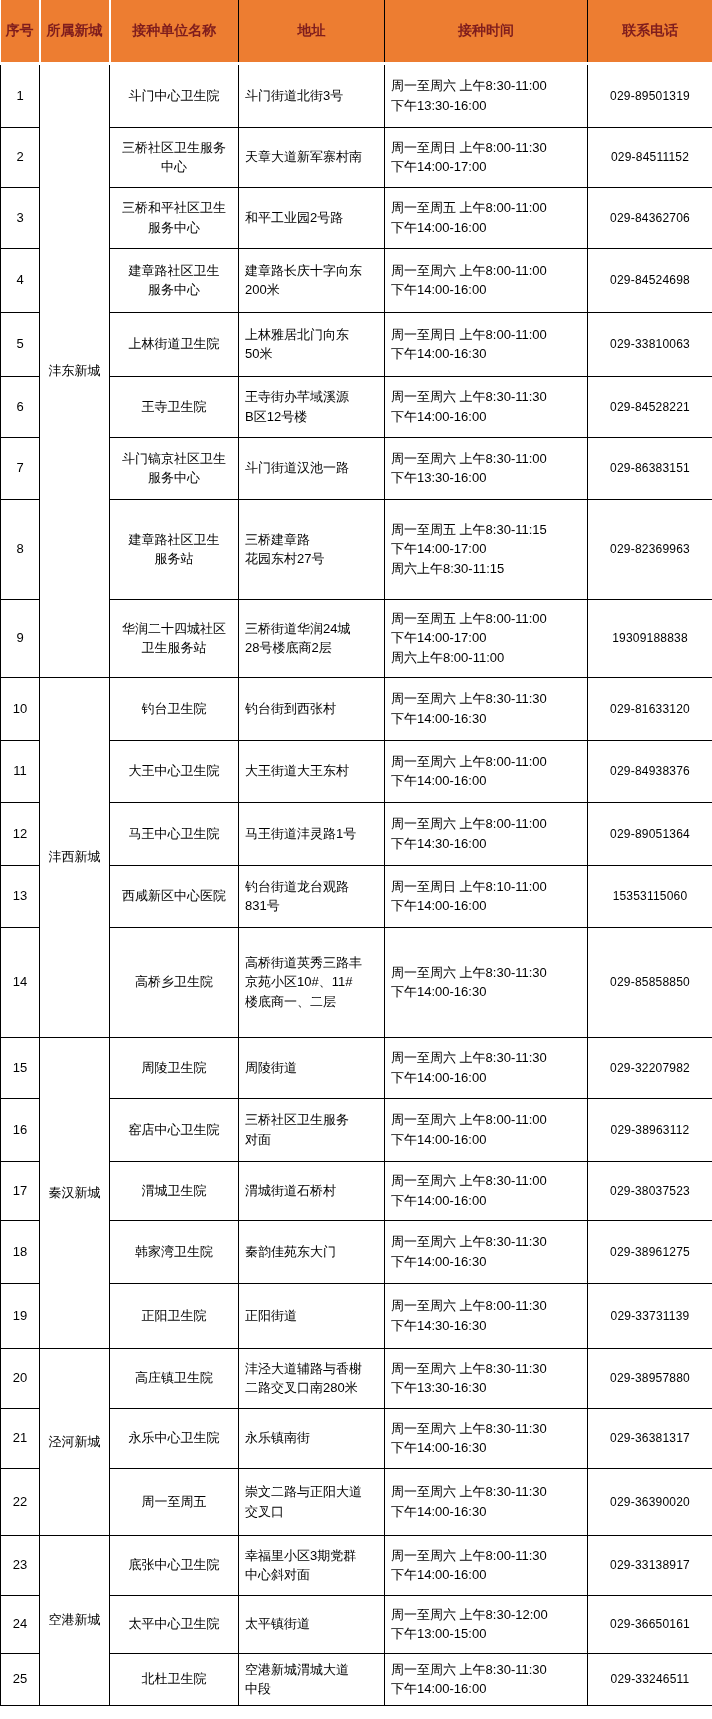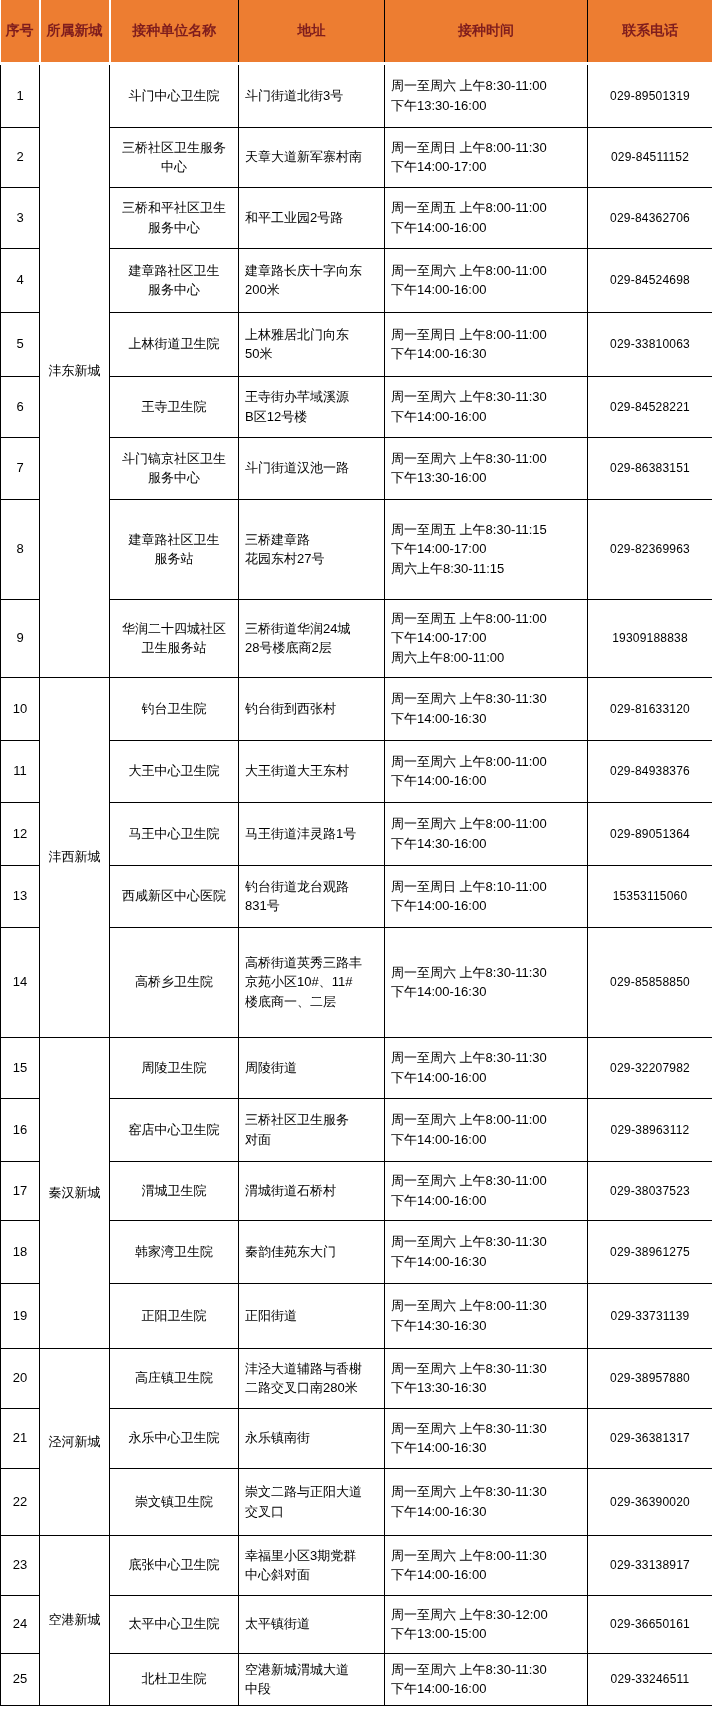--- a/index.html
+++ b/index.html
@@ -289,21 +289,21 @@
         <tr>
           <td class="seq">21</td>
           <td class="name">永乐中心卫生院</td>
           <td class="address">永乐镇南街</td>
           <td class="time">周一至周六 上午8:30-11:30
 下午14:00-16:30</td>
           <td class="phone">029-36381317</td>
         </tr>
         <tr>
           <td class="seq">22</td>
-          <td class="name">崇文镇卫生院</td>
+          <td class="name">周一至周五</td>
           <td class="address">崇文二路与正阳大道
 交叉口</td>
           <td class="time">周一至周六 上午8:30-11:30
 下午14:00-16:30</td>
           <td class="phone">029-36390020</td>
         </tr>
         <tr>
           <td class="seq">23</td>
           <td class="district" rowspan="3">空港新城</td>
           <td class="name">底张中心卫生院</td>

